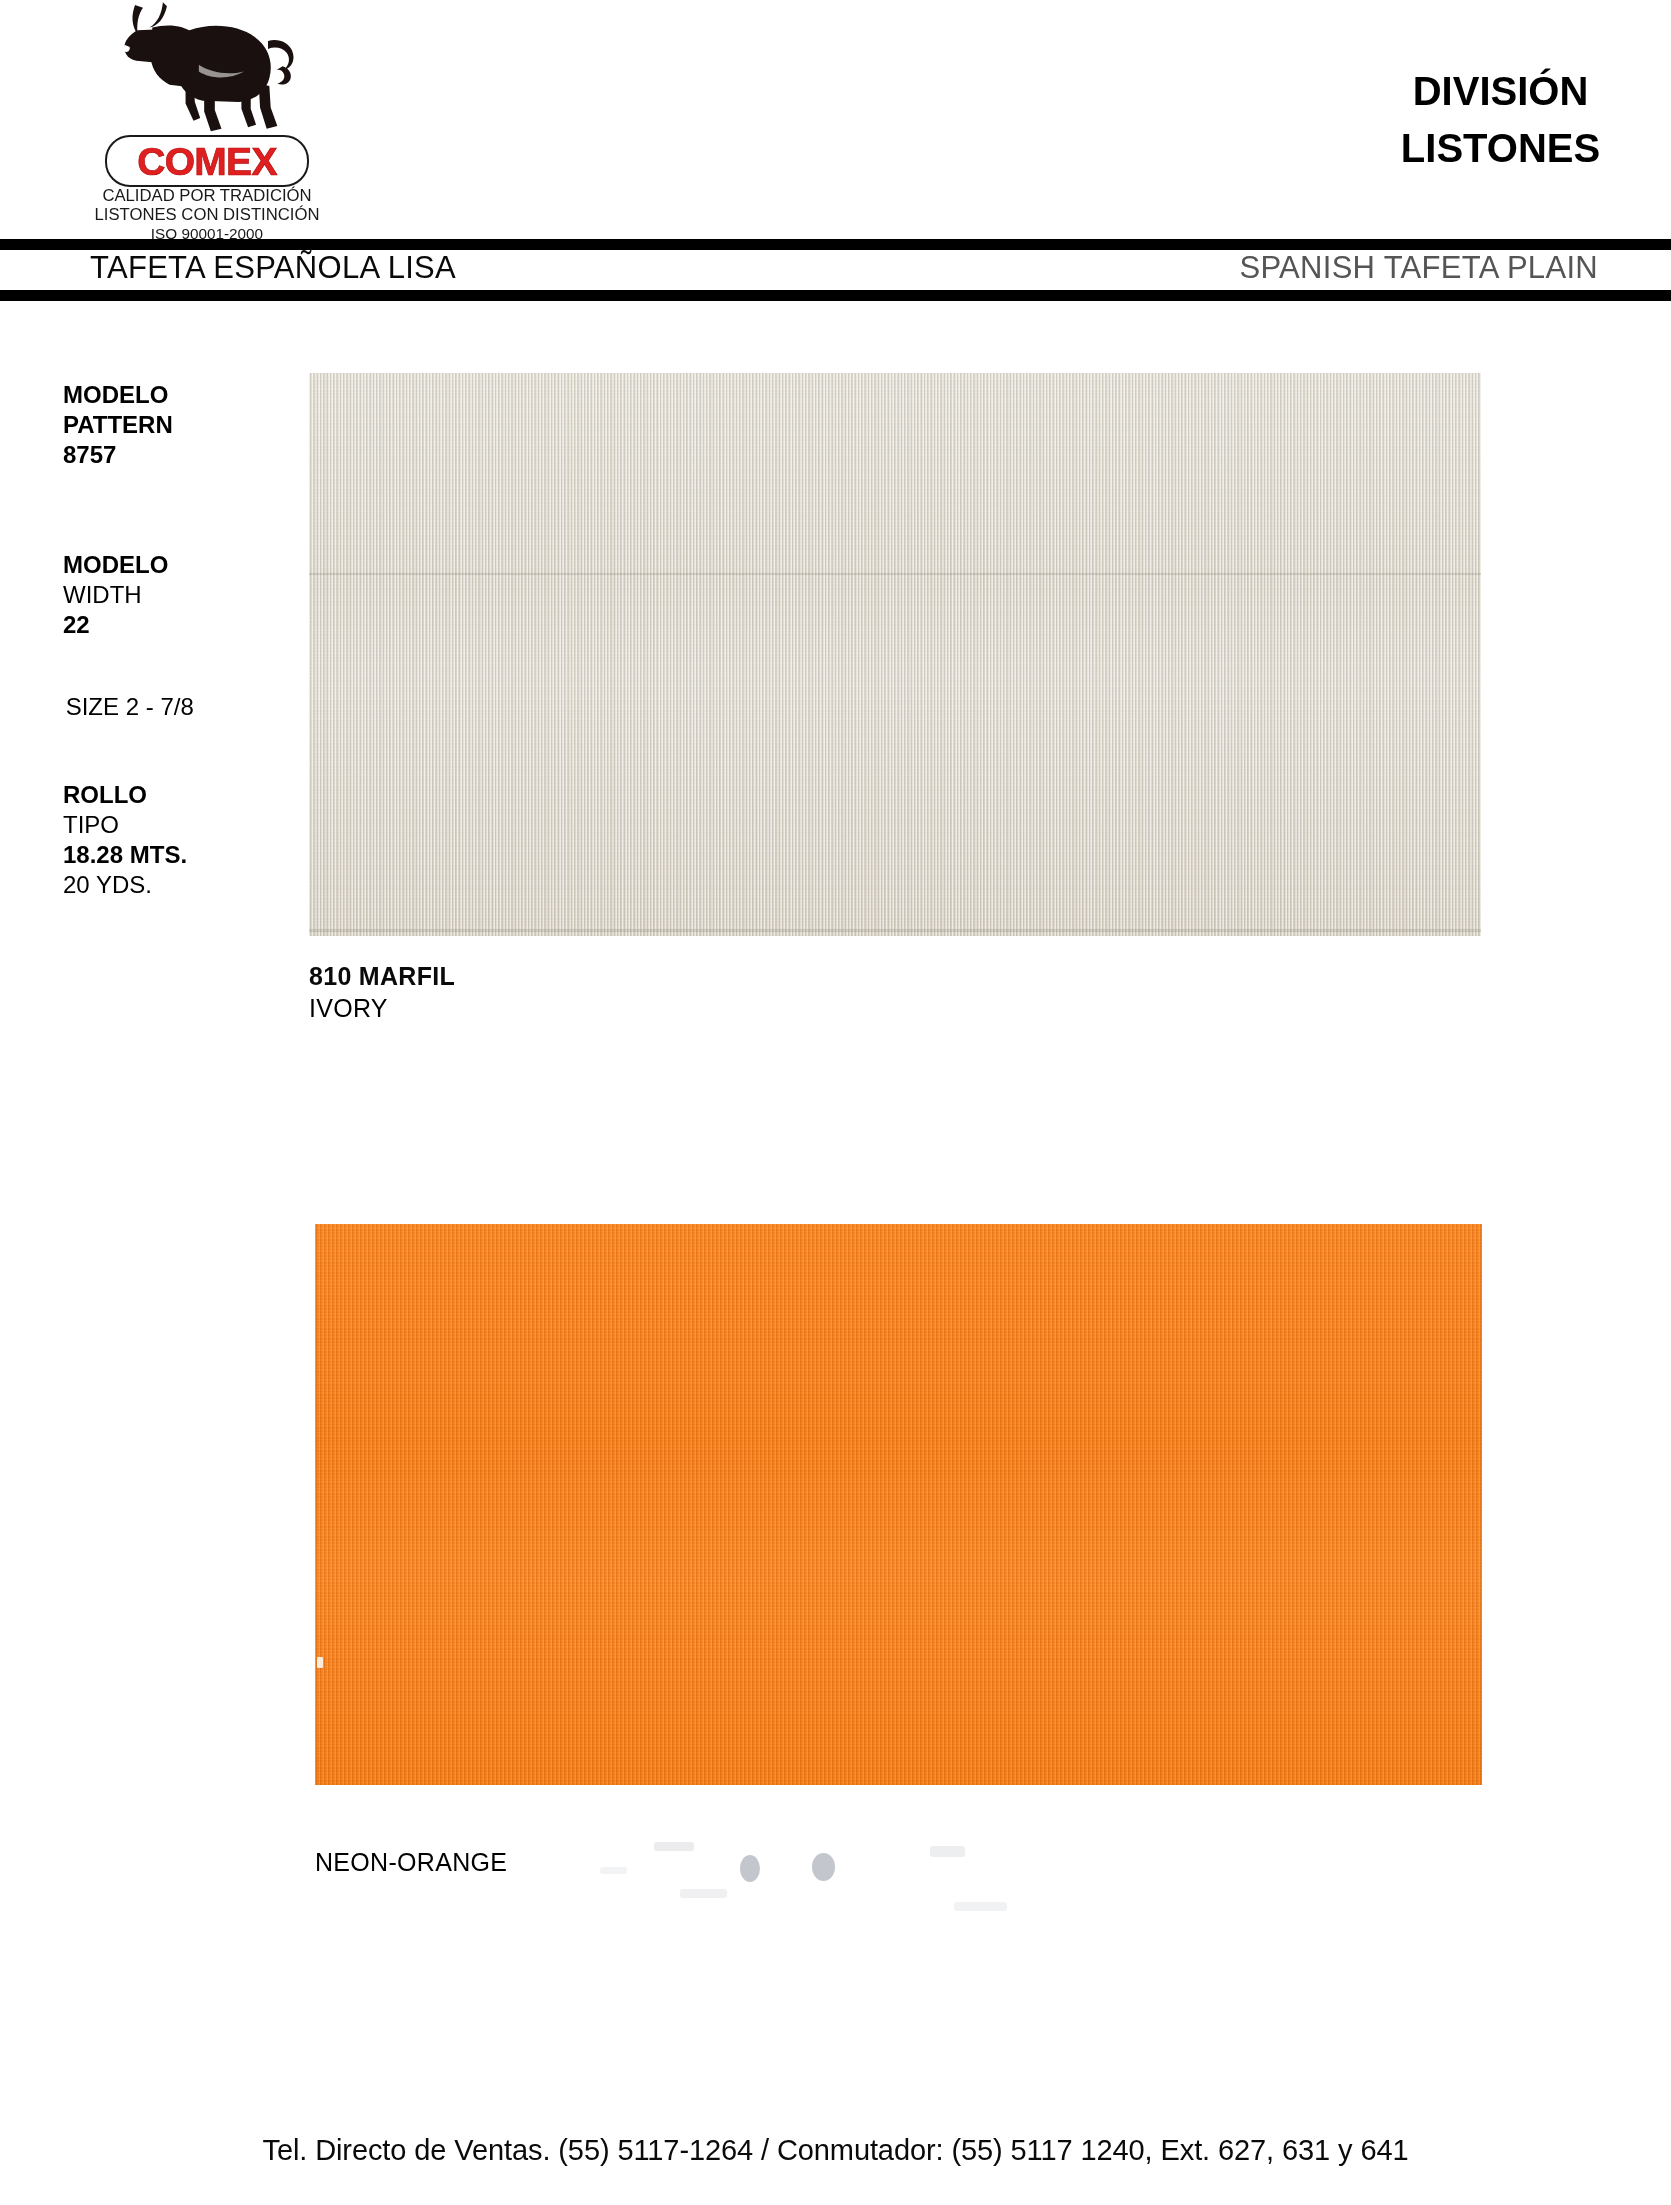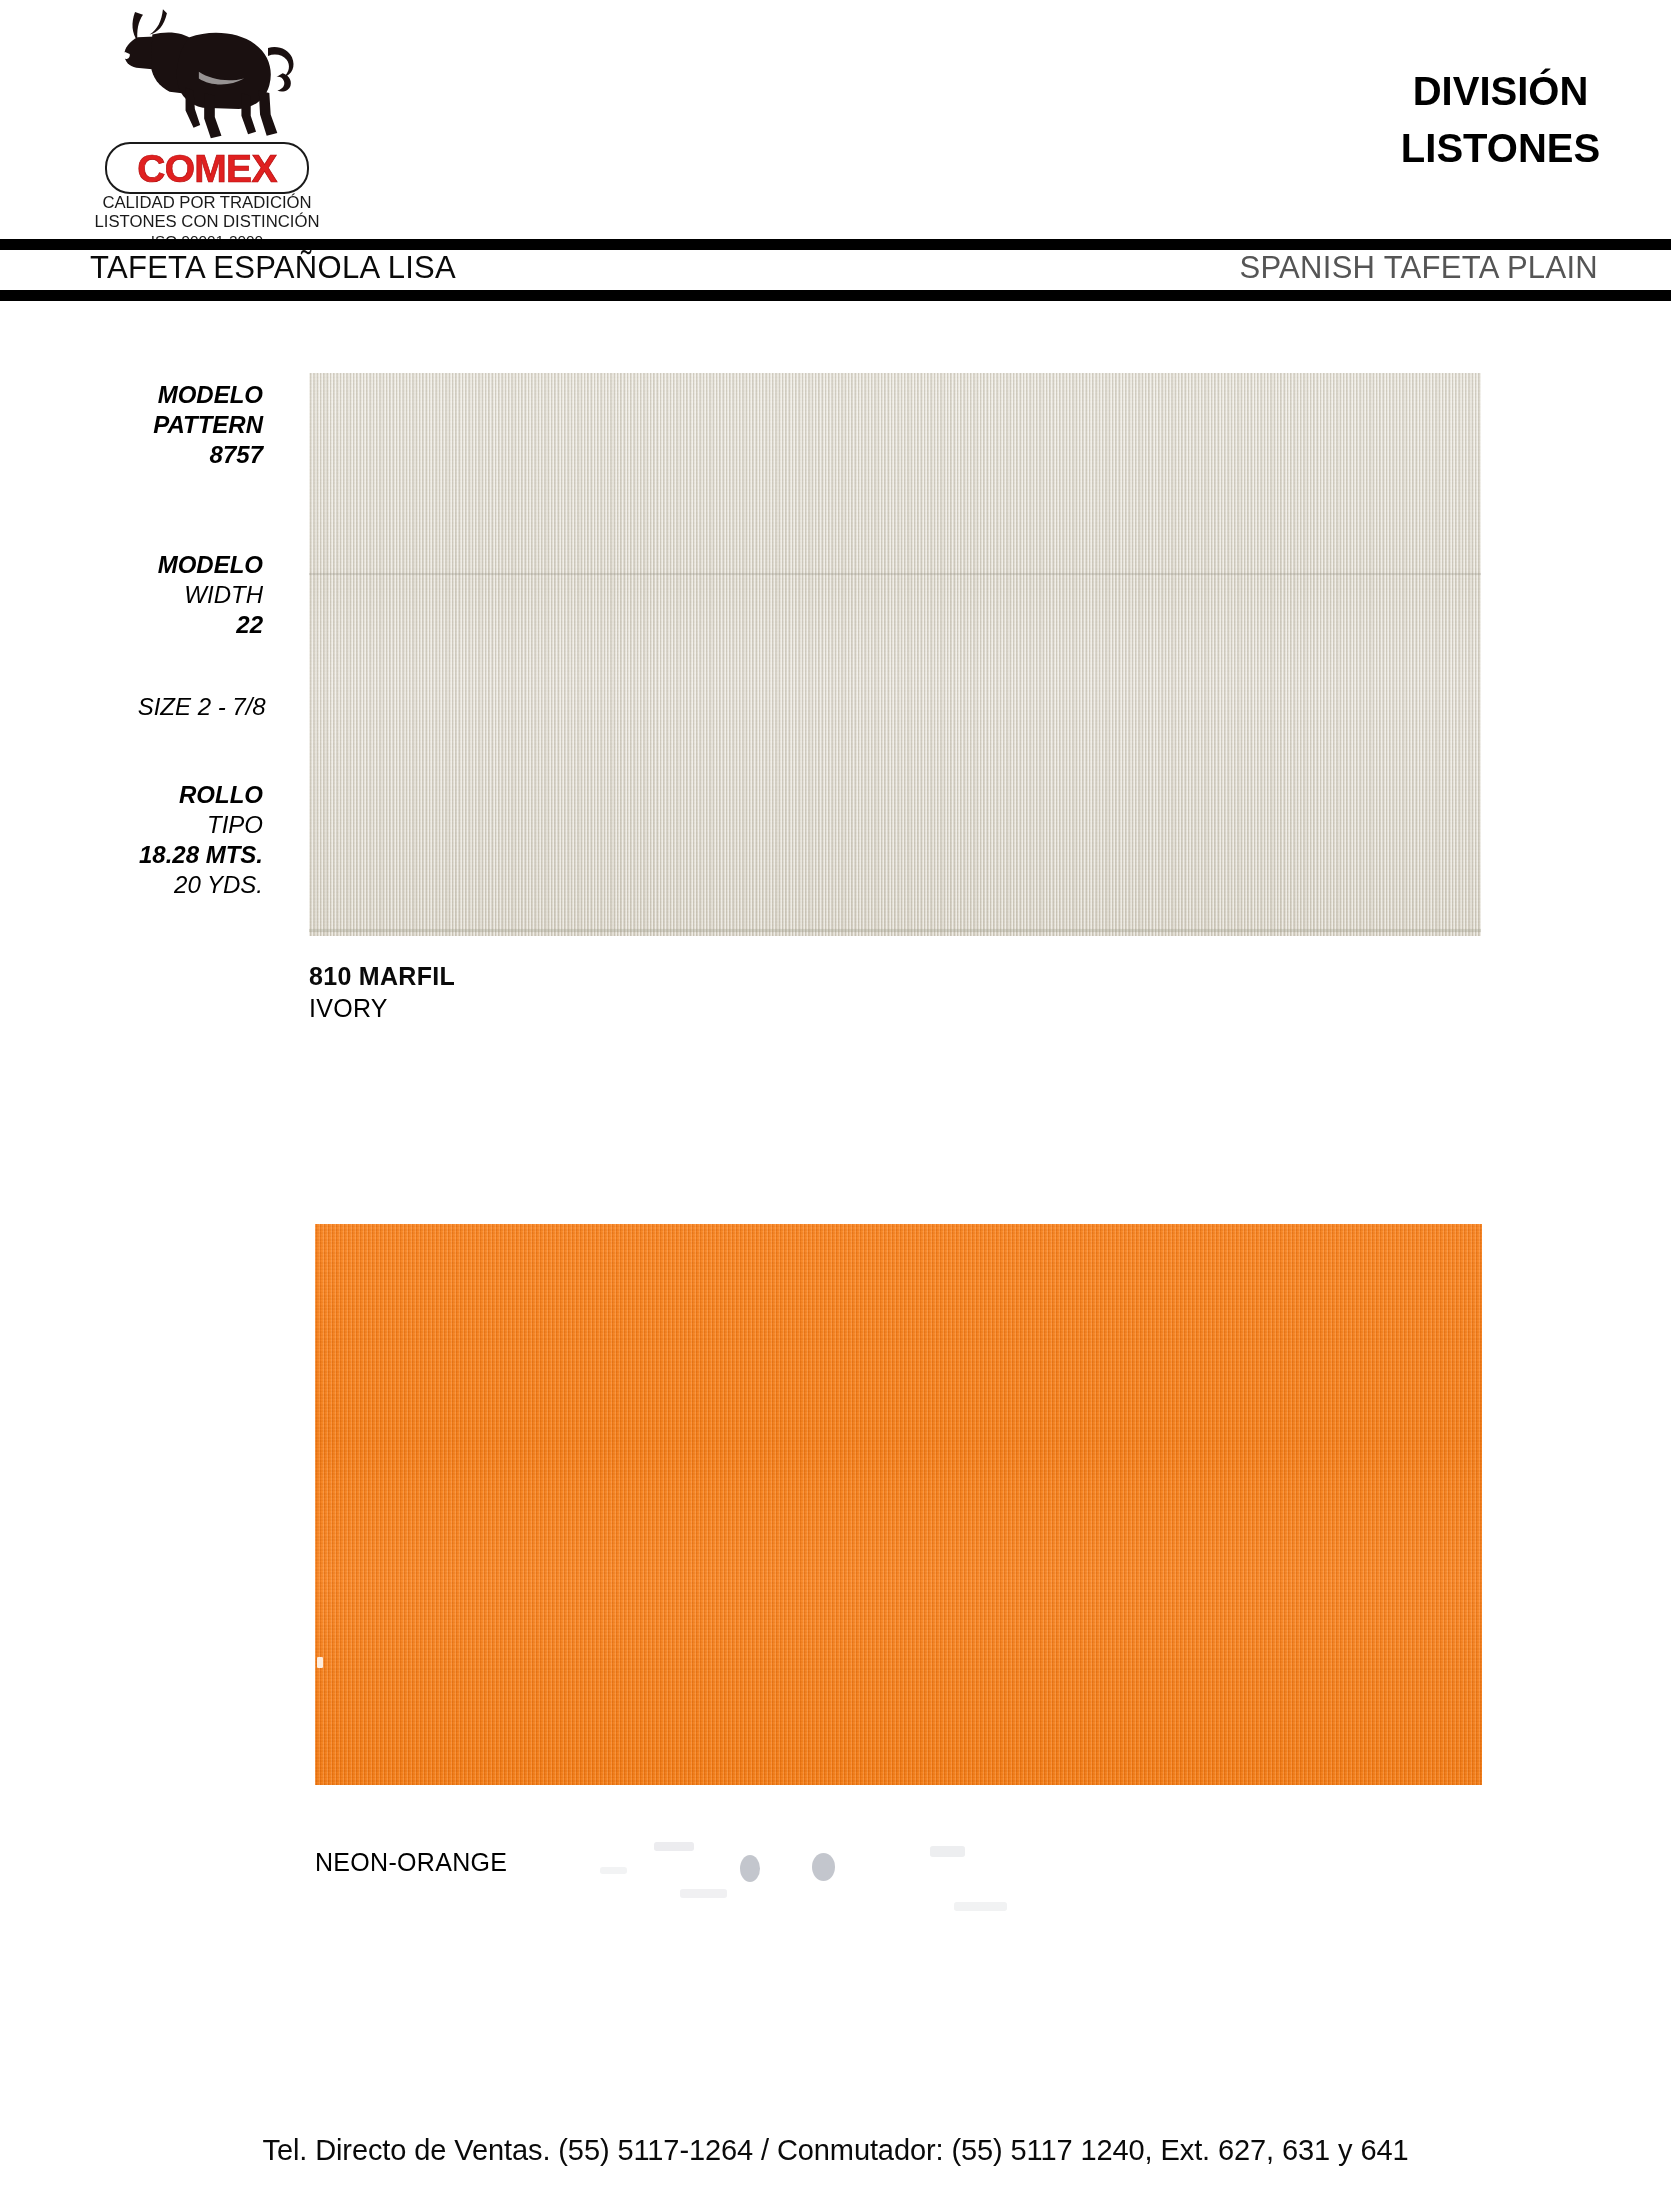--- a/index.html
+++ b/index.html
@@ -20,21 +20,21 @@
   #header {
     position: absolute;
     left: 0; top: 0;
     width: 1671px;
     height: 239px;
   }
 
   #logo-block {
     position: absolute;
     left: 87px;
-    top: 8px;
+    top: 1px;
     width: 240px;
     text-align: center;
   }
   #bull-icon {
     display: block;
     margin: 0 auto;
     width: 193px;
     height: 133px;
   }
   #comex-badge {
@@ -142,22 +142,21 @@
     width: 1671px; height: 11.3px;
     background: #000000;
   }
 
   
   #spec-sidebar {
     position: absolute;
     left: 63px;
     top: 380px;
     width: 200px;
-    text-align: right;
-    font-style: italic;
+    text-align: left;
   }
   .spec-group { margin-bottom: 0px; }
   .spec-line {
     font-size: 24px;
     line-height: 1.26;
     white-space: nowrap;
     color: #000;
   }
   .spec-line.bold { font-weight: bold; }
   .spec-gap-lg { height: 79px; }

